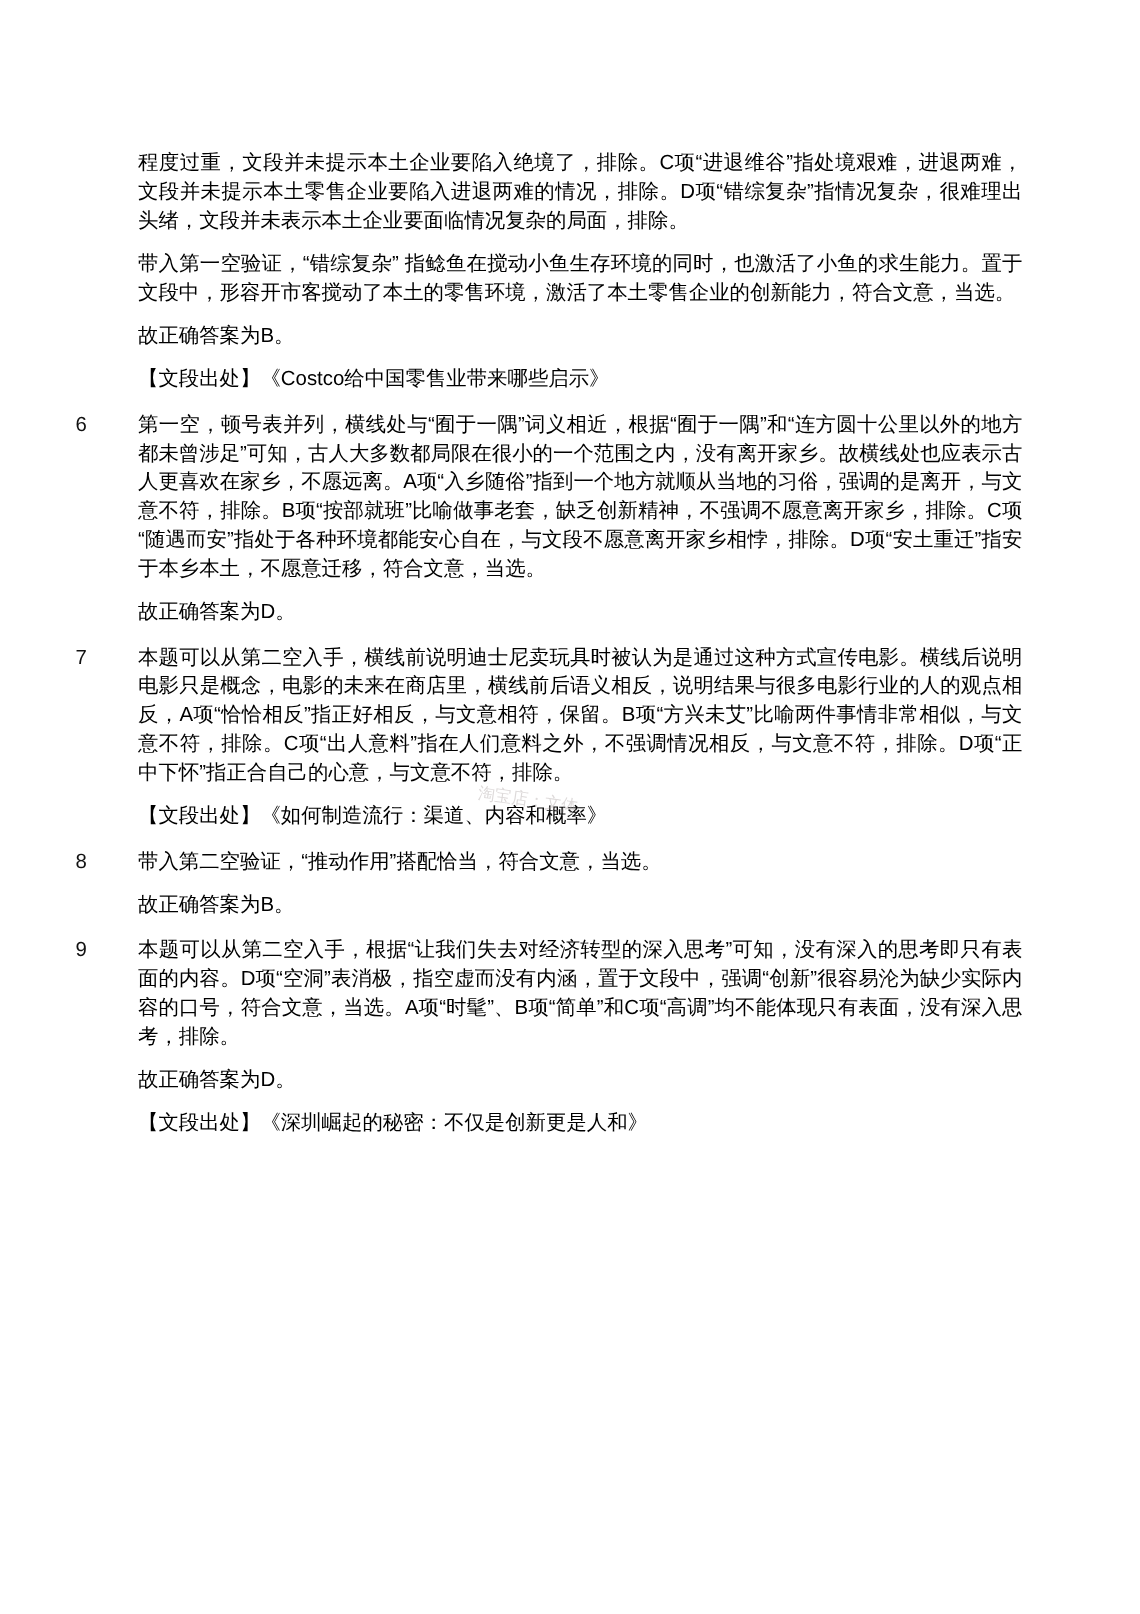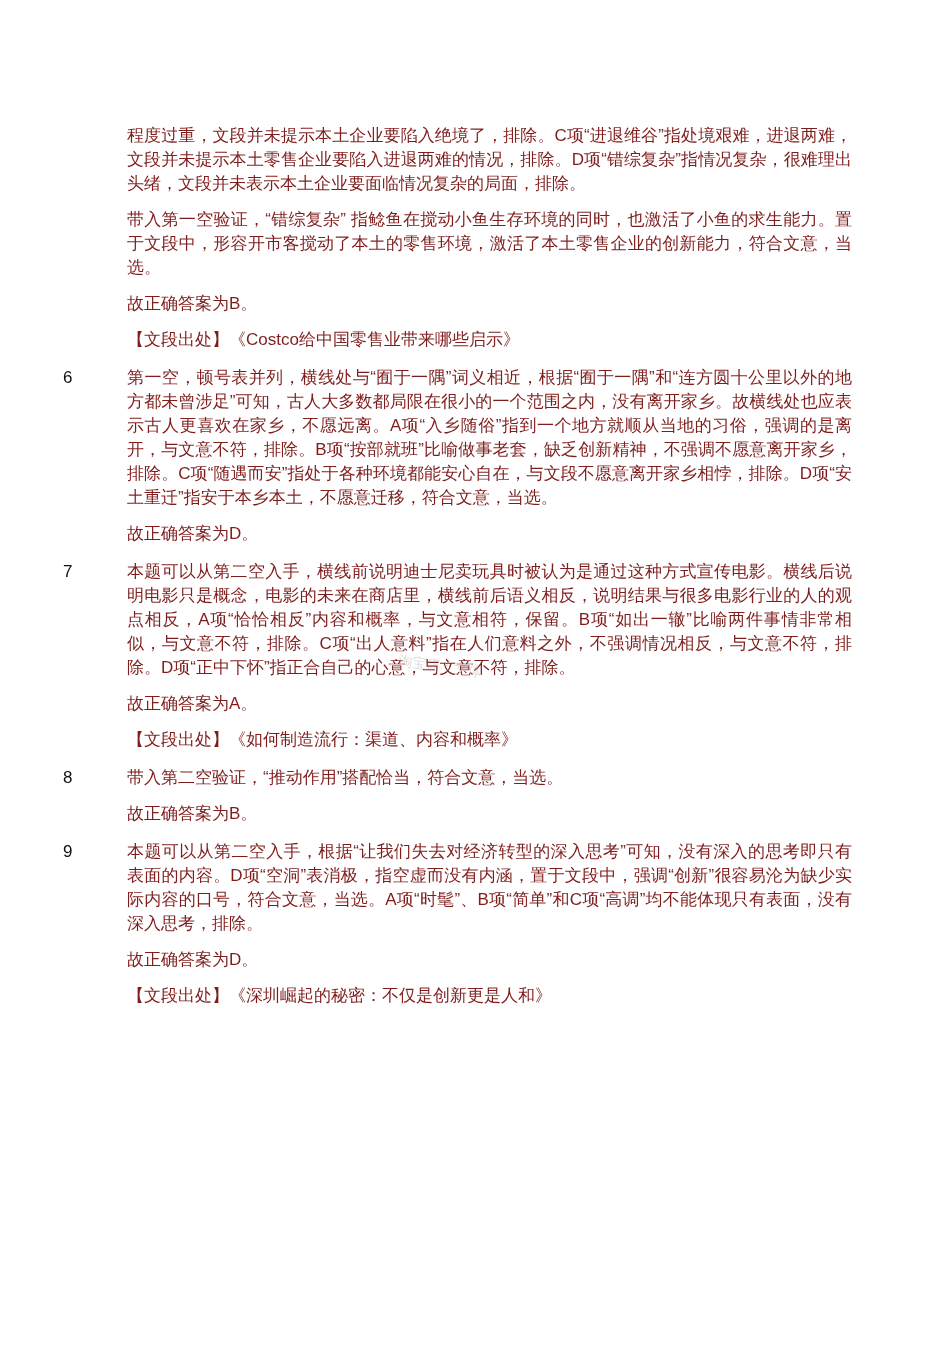--- a/index.html
+++ b/index.html
@@ -31,27 +31,27 @@
     width: 52px;
     font-size: 17px;
     line-height: 24px;
     color: #111111;
   }
   .body-col {
     flex: 1;
     min-width: 0;
   }
   .para {
-    margin: 0 0 12px 12px;
+    margin: 0 0 12px 0;
     font-size: 17px;
     line-height: 24px;
     text-align: justify;
     text-justify: inter-ideograph;
     word-break: break-all;
-    color: #7f1d1d;
+    color: #000000;
   }
   .watermark {
     position: absolute;
     left: 398px;
     top: 658px;
     font-size: 14px;
     color: #a89f9f;
     opacity: 0.38;
     transform: rotate(8deg);
     white-space: nowrap;
@@ -79,22 +79,21 @@
     <div class="num">6</div>
     <div class="body-col">
       <p class="para">第一空，顿号表并列，横线处与“囿于一隅”词义相近，根据“囿于一隅”和“连方圆十公里以外的地方都未曾涉足”可知，古人大多数都局限在很小的一个范围之内，没有离开家乡。故横线处也应表示古人更喜欢在家乡，不愿远离。A项“入乡随俗”指到一个地方就顺从当地的习俗，强调的是离开，与文意不符，排除。B项“按部就班”比喻做事老套，缺乏创新精神，不强调不愿意离开家乡，排除。C项“随遇而安”指处于各种环境都能安心自在，与文段不愿意离开家乡相悖，排除。D项“安土重迁”指安于本乡本土，不愿意迁移，符合文意，当选。</p>
       <p class="para">故正确答案为D。</p>
     </div>
   </section>
 
   <section class="block">
     <div class="num">7</div>
     <div class="body-col">
-      <p class="para">本题可以从第二空入手，横线前说明迪士尼卖玩具时被认为是通过这种方式宣传电影。横线后说明电影只是概念，电影的未来在商店里，横线前后语义相反，说明结果与很多电影行业的人的观点相反，A项“恰恰相反”内容和概率，与文意相符，保留。B项“如出一辙”比喻两件事情非常相似，与文意不符，排除。C项“出人意料”指在人们意料之外，不强调情况相反，与文意不符，排除。D项“正中下怀”指正合自己的心意，与文意不符，排除。</p>
-      <p class="para">故正确答案为A。</p>
+      <p class="para">本题可以从第二空入手，横线前说明迪士尼卖玩具时被认为是通过这种方式宣传电影。横线后说明电影只是概念，电影的未来在商店里，横线前后语义相反，说明结果与很多电影行业的人的观点相反，A项“恰恰相反”指正好相反，与文意相符，保留。B项“方兴未艾”比喻两件事情非常相似，与文意不符，排除。C项“出人意料”指在人们意料之外，不强调情况相反，与文意不符，排除。D项“正中下怀”指正合自己的心意，与文意不符，排除。</p>
       <p class="para">【文段出处】《如何制造流行：渠道、内容和概率》</p>
     </div>
   </section>
 
   <section class="block">
     <div class="num">8</div>
     <div class="body-col">
       <p class="para">带入第二空验证，“推动作用”搭配恰当，符合文意，当选。</p>
       <p class="para">故正确答案为B。</p>
     </div>

